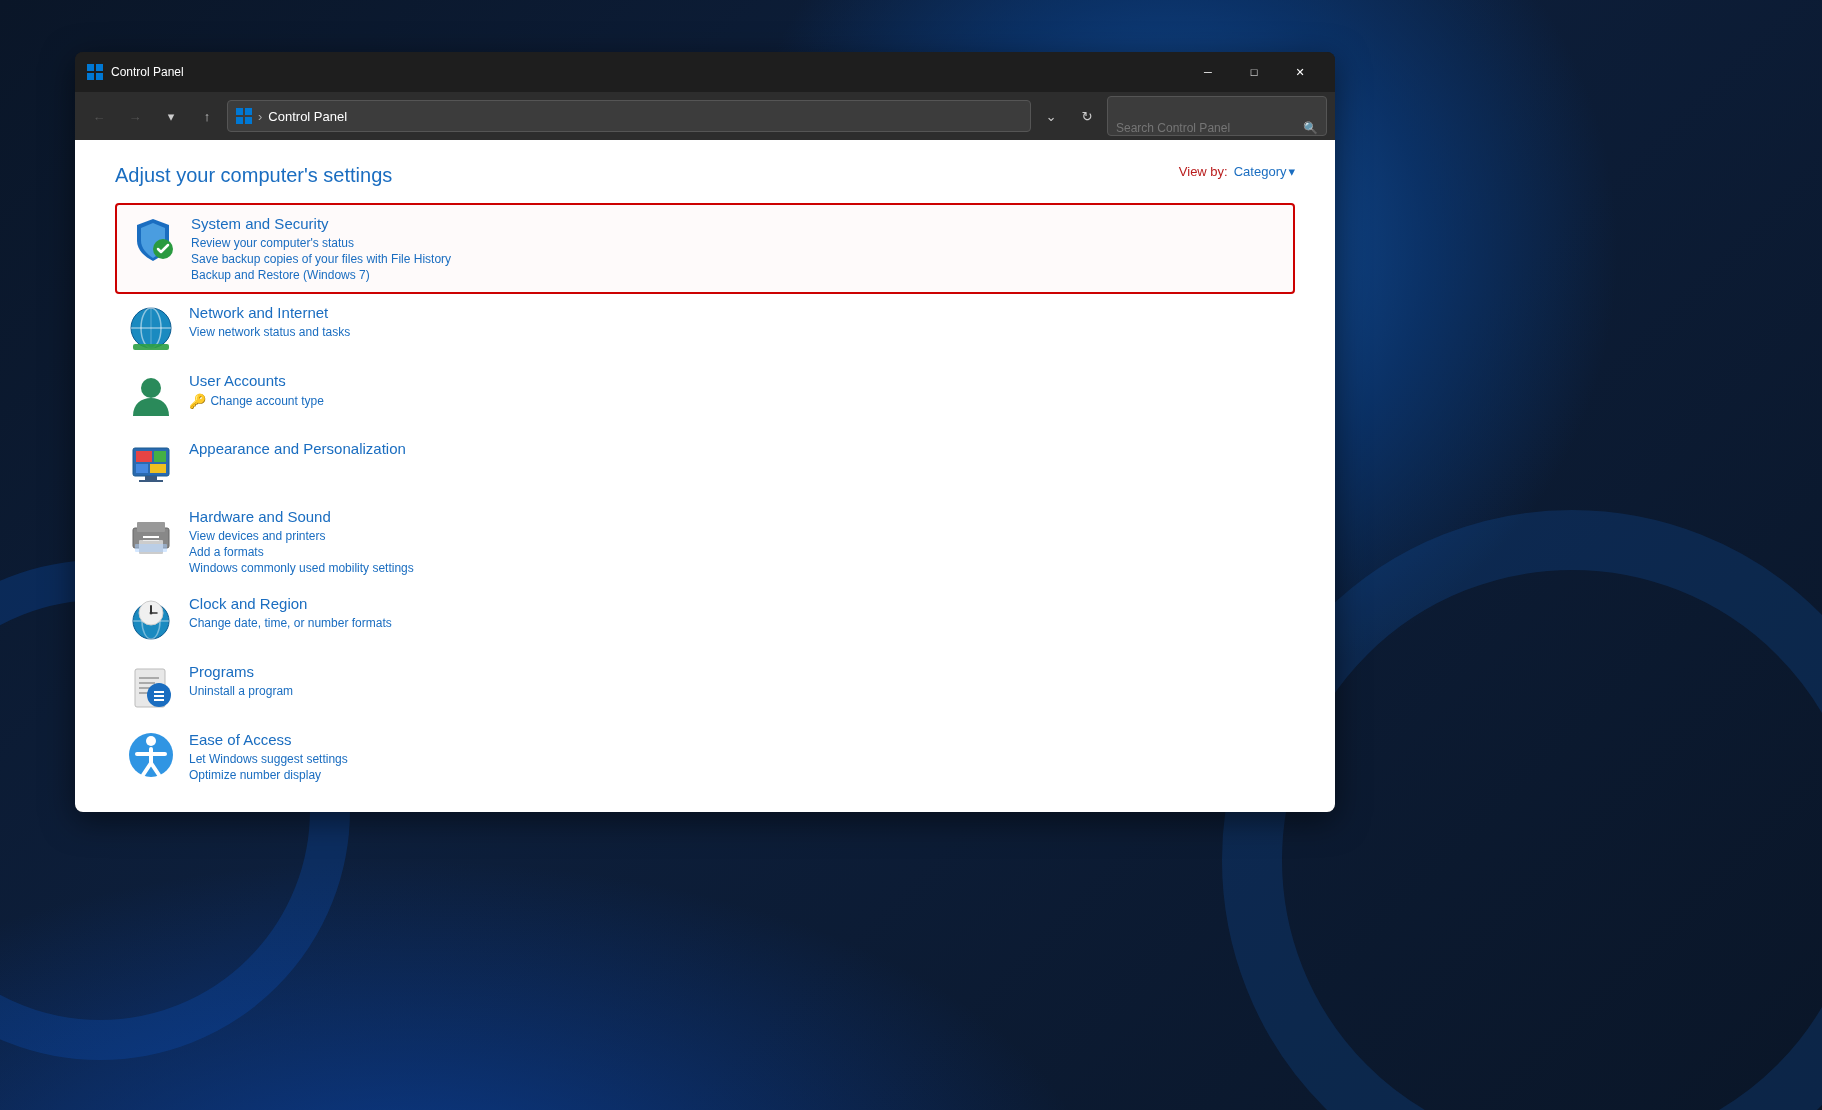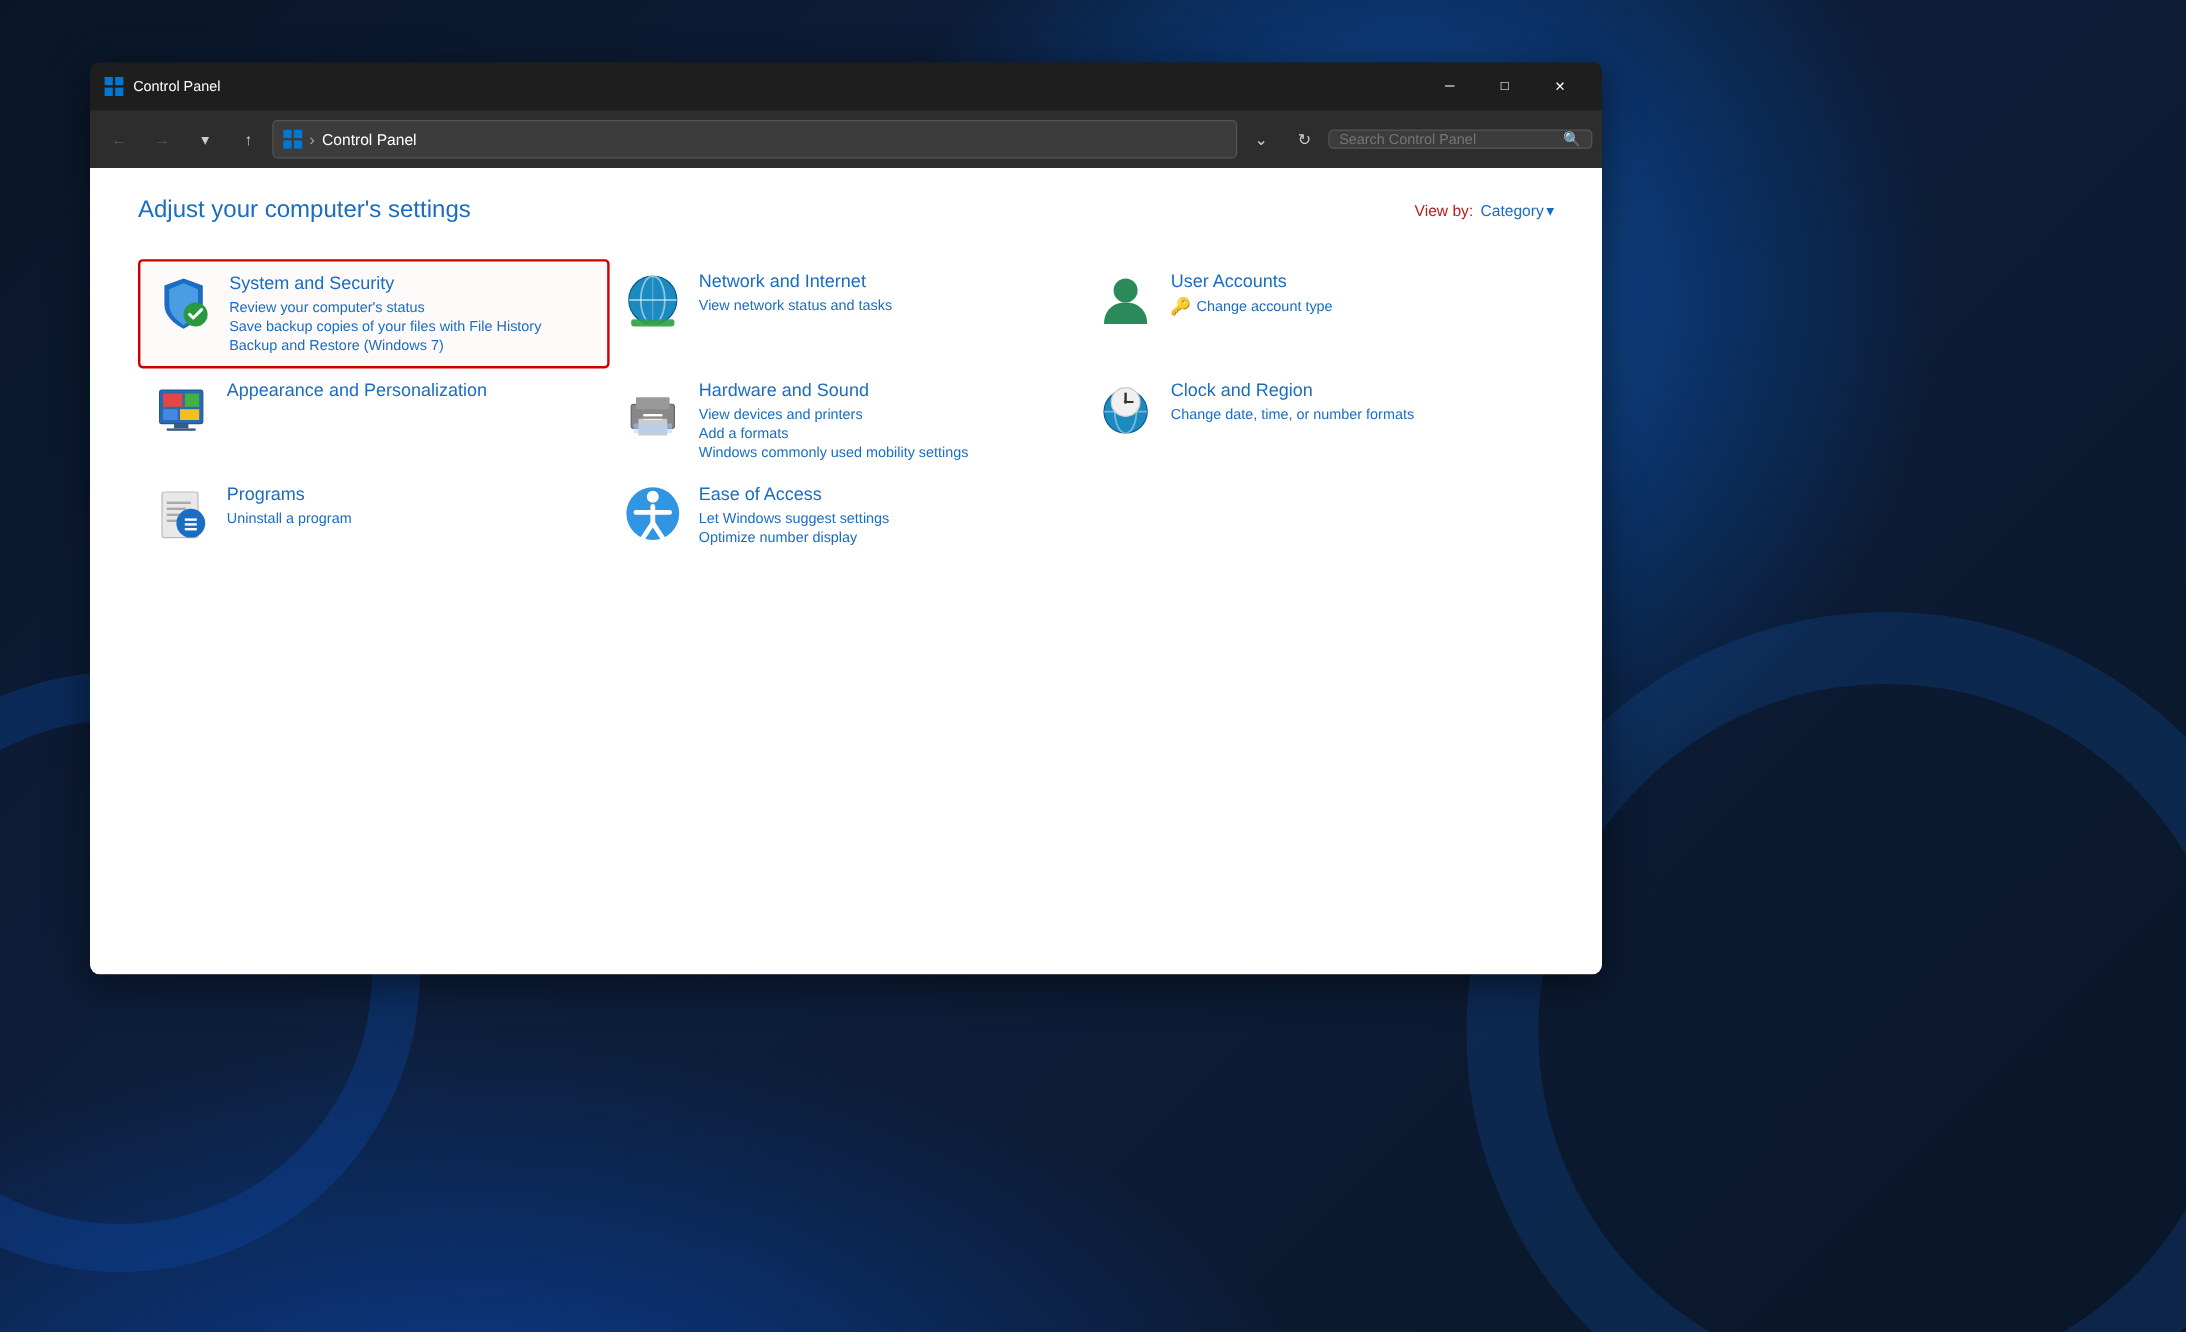--- a/index.html
+++ b/index.html
@@ -178,21 +178,21 @@
       cursor: pointer;
       display: flex;
       align-items: center;
       justify-content: center;
       color: #cccccc;
       border-radius: 4px;
     }
 
     .search-box {
       width: 220px;
-      height: 16px;
+      height: 40px;
       background: #3c3c3c;
       border: 1px solid #555;
       border-radius: 4px;
       display: flex;
       align-items: flex-end;
       padding: 0 8px;
     }
     .search-input {
       background: transparent;
       border: none;
@@ -211,23 +211,23 @@
     
     .content-area {
       flex: 1;
       background: #ffffff;
       overflow: auto;
       padding: 24px 40px;
     }
 
     .page-header {
       display: flex;
-      align-items: center;
+      align-items: flex-start;
       justify-content: space-between;
-      margin-bottom: 29px;
+      margin-bottom: 16px;
     }
     .page-title {
       color: #1a6dc0;
       font-size: 20px;
       font-weight: 400;
     }
     .view-by {
       display: flex;
       align-items: center;
       gap: 6px;
@@ -242,21 +242,21 @@
       cursor: pointer;
       font-size: 13px;
       display: flex;
       align-items: center;
       gap: 2px;
     }
 
     
     .categories-grid {
       display: grid;
-      grid-template-columns: 1fr 1fr 1fr;
+      grid-template-columns: 1fr;
       gap: 0;
     }
 
     .category-item {
       display: flex;
       align-items: flex-start;
       padding: 10px 12px;
       gap: 14px;
       cursor: pointer;
       border-radius: 4px;

